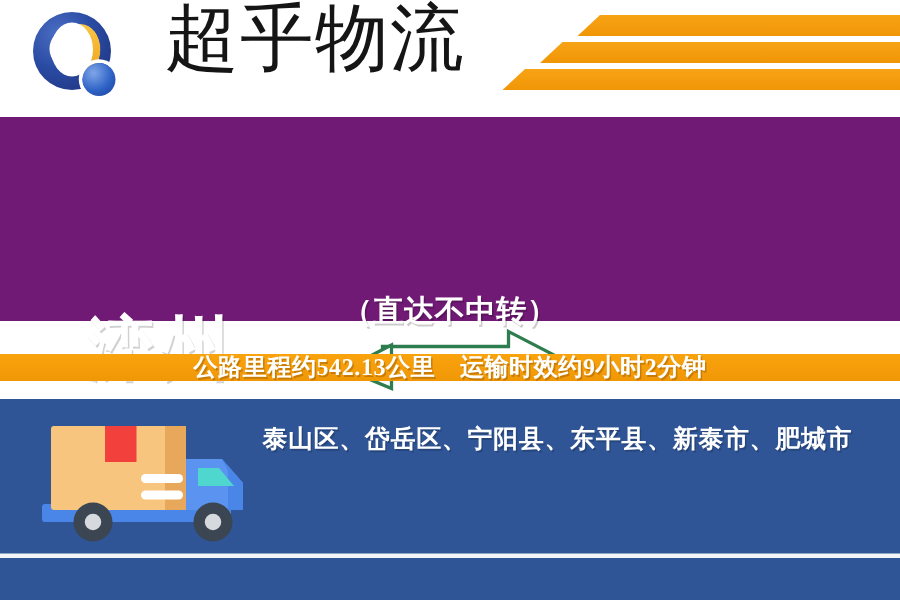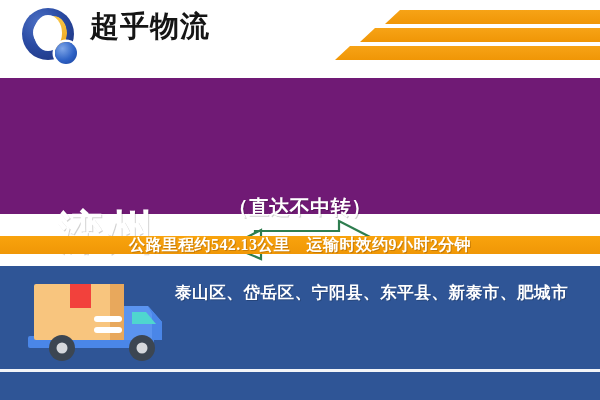--- a/index.html
+++ b/index.html
@@ -61,24 +61,24 @@
   .logo-dot {
     position: absolute;
     left: 33px; top: 34px;
     width: 22px; height: 22px;
     border-radius: 50%;
     background: radial-gradient(circle at 34% 30%, #7fa6e8 0%, #2f63c6 55%, #18409a 100%);
     box-shadow: 0 0 0 2.5px #ffffff;
   }
   .brand-cn {
     position: absolute;
-    left: 90px; top: 4px;
-    font-family: "Liberation Serif", "DejaVu Serif", serif;
-    font-size: 29px;
-    font-weight: 700;
+    left: 110px; top: 4px;
+    font-family: "Liberation Serif", "DejaVu Serif", serif;
+    font-size: 49px;
+    font-weight: 400;
     letter-spacing: 1px;
     color: #151515;
     line-height: 44px;
     white-space: nowrap;
   }
   .brand-en {
     position: absolute;
     left: 99px; top: 49px;
     font-family: "Liberation Sans", "DejaVu Sans", sans-serif;
     font-size: 11.5px;

